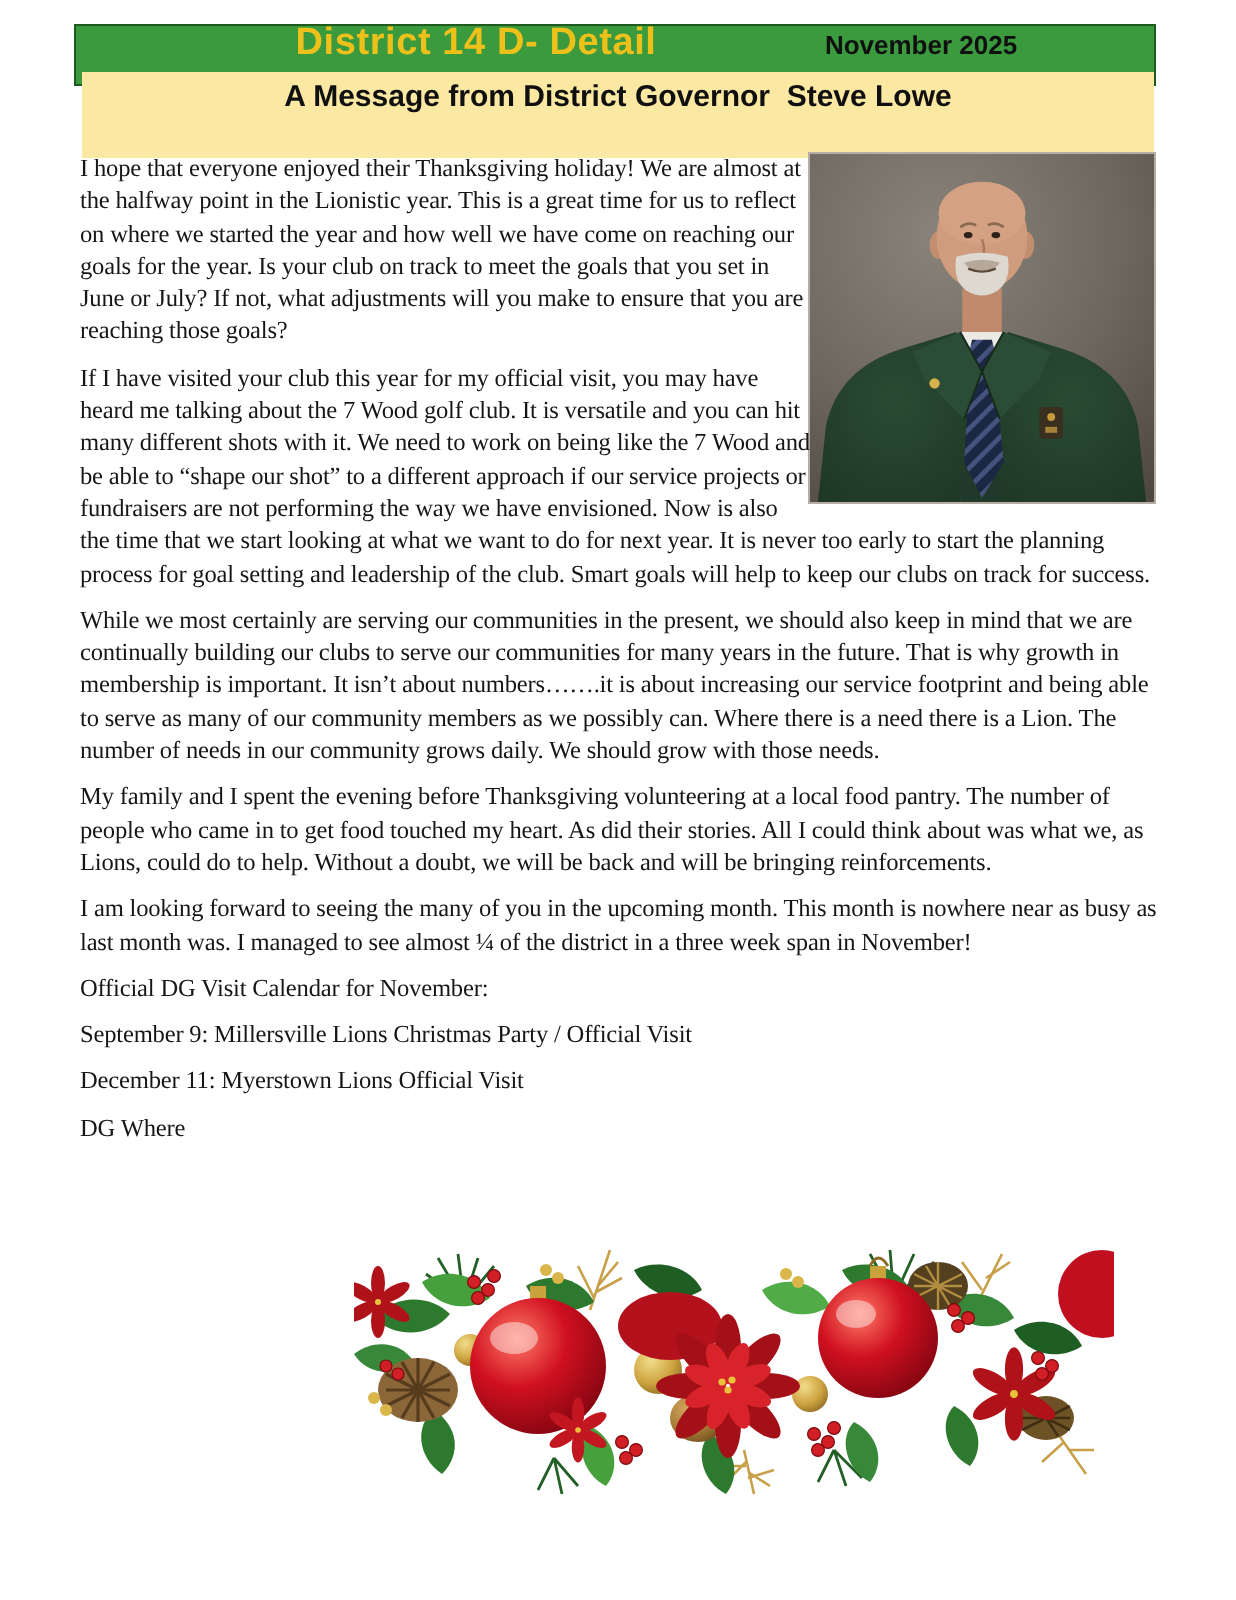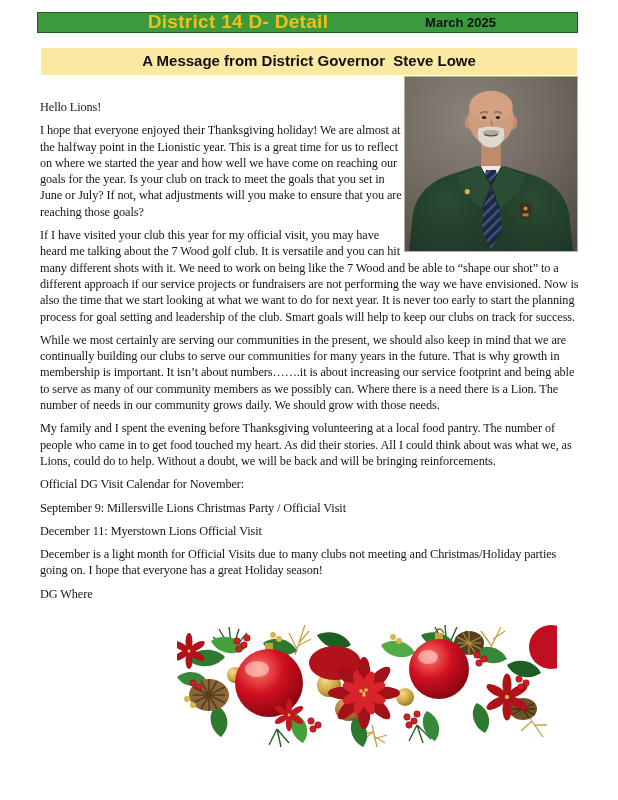--- a/index.html
+++ b/index.html
@@ -1,27 +1,27 @@
 <!DOCTYPE html>
 <html><head>
 <meta charset="utf-8">
 <style>
   html,body{margin:0;padding:0;background:#ffffff;}
   .page{position:relative;width:618px;height:800px;background:#ffffff;overflow:hidden;
         font-family:"Liberation Serif", serif;color:#161616;}
 
   
-  .green-bar{position:absolute;left:37px;top:12px;width:541px;height:21px;
+  .green-bar{position:absolute;left:37px;top:12px;width:541px;height:31px;
              background:#3b9a3e;border:1px solid #1f5b1f;box-sizing:border-box;}
   .green-title{position:absolute;left:60px;top:-2px;width:280px;text-align:center;
                font-family:"Liberation Sans", sans-serif;font-weight:bold;font-size:19px;
                color:#eec11a;letter-spacing:.3px;}
   .green-date{position:absolute;left:330px;top:2px;width:185px;text-align:center;
               font-family:"Liberation Sans", sans-serif;font-weight:bold;font-size:13px;color:#101010;}
-  .yellow-bar{position:absolute;left:41px;top:36px;width:536px;height:27px;background:#fbe8a2;margin-top:12px;}
+  .yellow-bar{position:absolute;left:41px;top:36px;width:536px;height:43px;background:#fbe8a2;}
   .yellow-bar span{display:block;text-align:center;margin-top:4px;white-space:pre;
               font-family:"Liberation Sans", sans-serif;font-weight:bold;font-size:15px;color:#101010;}
 
   
   .content{position:absolute;left:40px;top:76px;width:542px;
            font-size:12.3px;line-height:16.3px;letter-spacing:-0.1px;text-align:left;}
   .content p{margin:0 0 7px 0;}
   .content p.first{margin-top:23px;}
   .photo-spacer{float:right;width:176px;height:180px;}
   .sig1{margin-top:30px !important;}
@@ -34,21 +34,21 @@
   .garland{position:absolute;left:177px;top:621px;width:380px;height:128px;}
   .garland svg{display:block;width:100%;height:100%;}
 </style>
 </head>
 <body>
 
 <div class="page">
 
   <div class="green-bar">
     <span class="green-title">District 14 D- Detail</span>
-    <span class="green-date">March 2025</span>
+    <span class="green-date">November 2025</span>
   </div>
 
   <div class="yellow-bar">
     <span>A Message from District Governor  Steve Lowe</span>
   </div>
 
   <div class="photo" role="img" aria-label="Portrait of District Governor Steve Lowe in a green Lions blazer">
     <svg viewBox="0 0 174 176" xmlns="http://www.w3.org/2000/svg">
       <defs>
         <radialGradient id="bgG" cx="38%" cy="24%" r="95%">
@@ -98,29 +98,28 @@
 
       <circle cx="63" cy="116" r="2.6" fill="#d8b24c"></circle>
       <rect x="116" y="128" width="12" height="16" rx="2" fill="#39301f"></rect>
       <circle cx="122" cy="133" r="2" fill="#c79a3e"></circle>
       <rect x="119" y="138" width="6" height="3" fill="#a5823a"></rect>
     </svg>
   </div>
 
   <div class="content">
     <div class="photo-spacer"></div>
-    <p class="first">Hello Lions!</p>
     <p>I hope that everyone enjoyed their Thanksgiving holiday! We are almost at the halfway point in the Lionistic year. This is a great time for us to reflect on where we started the year and how well we have come on reaching our goals for the year. Is your club on track to meet the goals that you set in June or July? If not, what adjustments will you make to ensure that you are reaching those goals?</p>
     <p>If I have visited your club this year for my official visit, you may have heard me talking about the 7 Wood golf club. It is versatile and you can hit many different shots with it. We need to work on being like the 7 Wood and be able to “shape our shot” to a different approach if our service projects or fundraisers are not performing the way we have envisioned. Now is also the time that we start looking at what we want to do for next year. It is never too early to start the planning process for goal setting and leadership of the club. Smart goals will help to keep our clubs on track for success.</p>
     <p>While we most certainly are serving our communities in the present, we should also keep in mind that we are continually building our clubs to serve our communities for many years in the future. That is why growth in membership is important. It isn’t about numbers…….it is about increasing our service footprint and being able to serve as many of our community members as we possibly can. Where there is a need there is a Lion. The number of needs in our community grows daily. We should grow with those needs.</p>
     <p>My family and I spent the evening before Thanksgiving volunteering at a local food pantry. The number of people who came in to get food touched my heart. As did their stories. All I could think about was what we, as Lions, could do to help. Without a doubt, we will be back and will be bringing reinforcements.</p>
+    <p>I am looking forward to seeing the many of you in the upcoming month. This month is nowhere near as busy as last month was. I managed to see almost ¼ of the district in a three week span in November!</p>
     <p>Official DG Visit Calendar for November:</p>
     <p>September 9: Millersville Lions Christmas Party / Official Visit</p>
     <p>December 11: Myerstown Lions Official Visit</p>
-    <p>December is a light month for Official Visits due to many clubs not meeting and Christmas/Holiday parties going on. I hope that everyone has a great Holiday season!</p>
     <p class="sig2">DG Where</p>
   </div>
 
   <div class="garland" role="img" aria-label="Christmas garland with red ornaments, poinsettias, holly, berries and pinecones">
     <svg viewBox="0 0 380 128" xmlns="http://www.w3.org/2000/svg">
       <defs>
         <radialGradient id="rb" cx="35%" cy="30%" r="80%">
           <stop offset="0%" stop-color="#ff7a66"></stop>
           <stop offset="45%" stop-color="#d01020"></stop>
           <stop offset="100%" stop-color="#7c040f"></stop>

